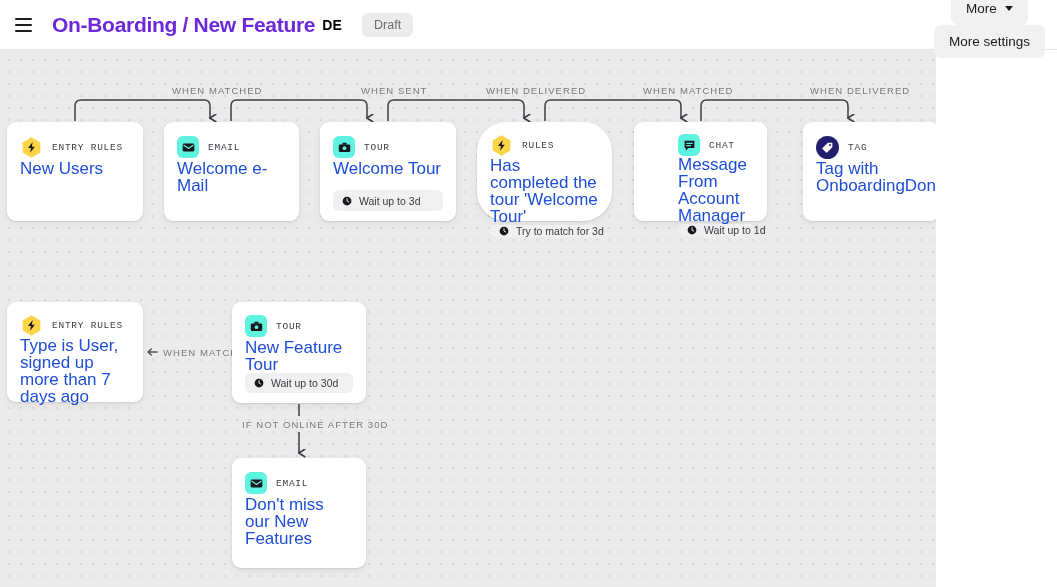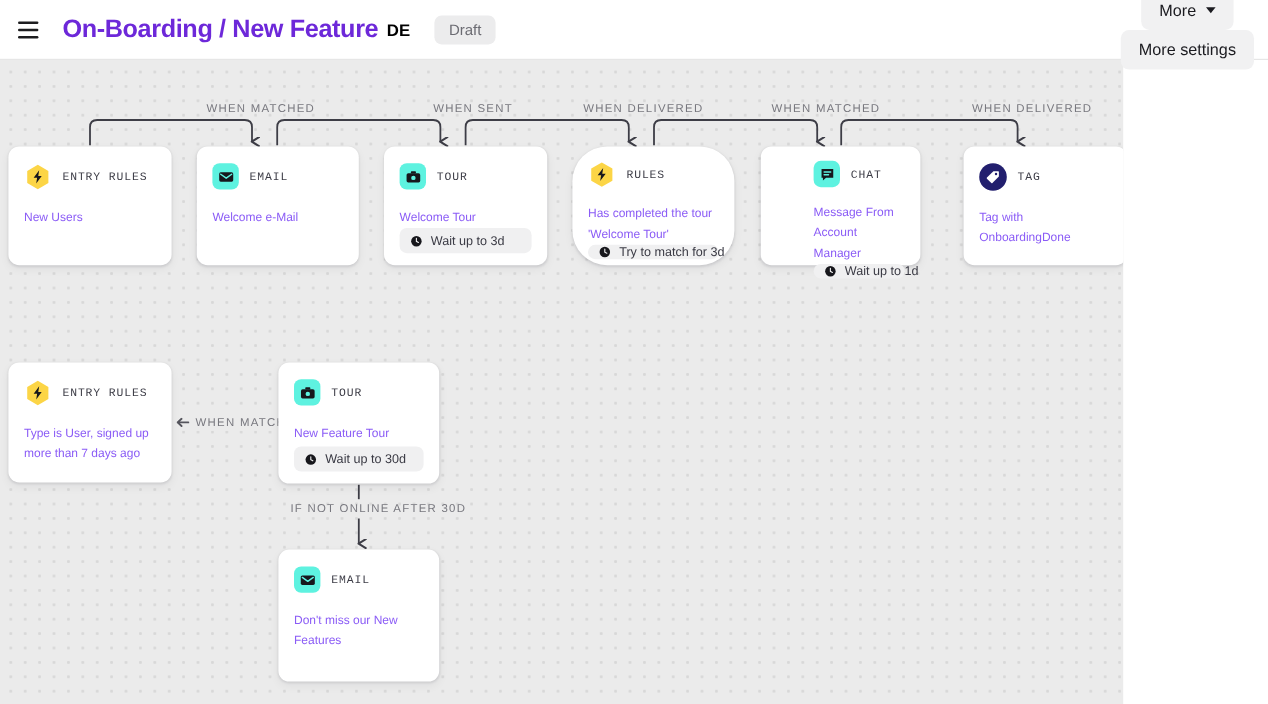--- a/index.html
+++ b/index.html
@@ -120,24 +120,23 @@
   .node-kind {
     font-size: 9.5px;
     letter-spacing: 0.75px;
     color: #3c3c46;
     font-weight: normal;
     text-transform: uppercase;
     white-space: nowrap;
     font-family: Liberation Mono, monospace;
   }
   .node-title {
-    margin-top: 13px;
-    font-size: 10px;
+    font-size: 17px;
     line-height: 17px;
-    color: #8b5cf6;
+    color: #1d4ed8;
   }
   .node-foot {
     margin-top: auto;
     margin-bottom: 10px;
     background: #f0f0f1;
     border-radius: 6px;
     height: 21px;
     display: flex;
     align-items: center;
     gap: 7px;

